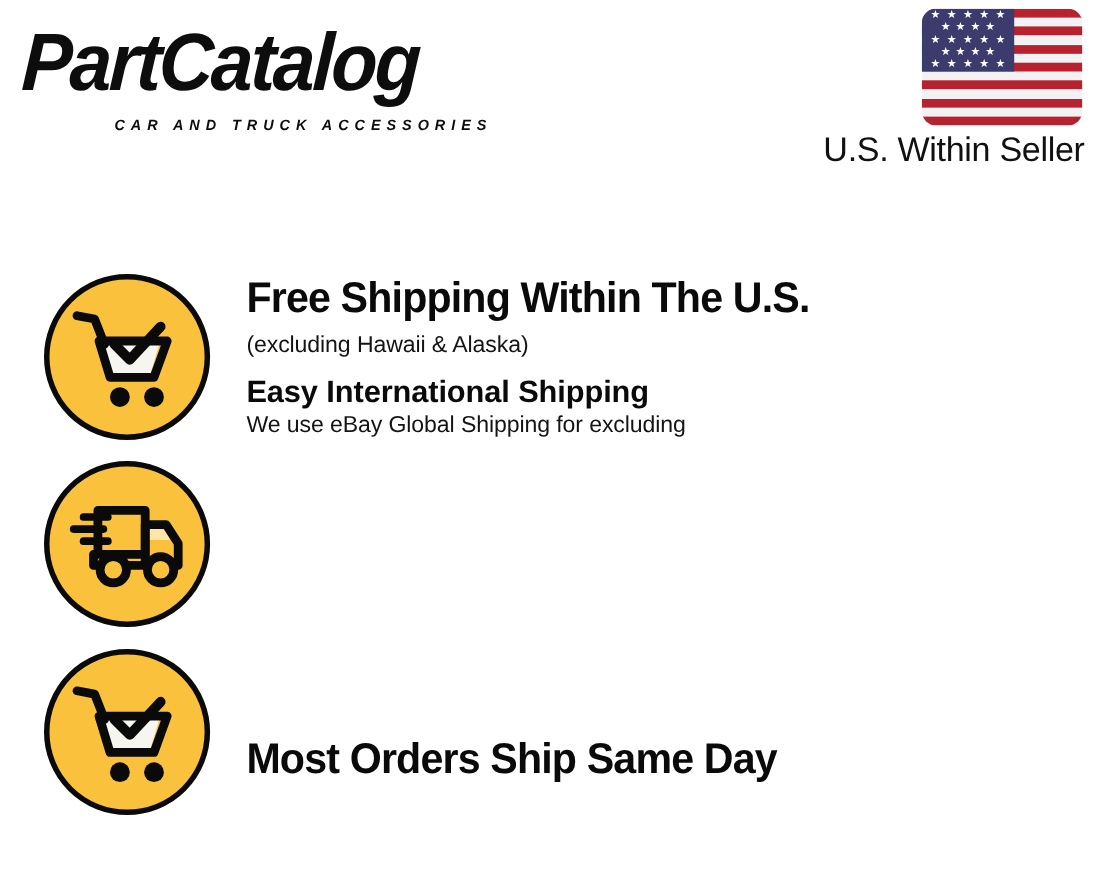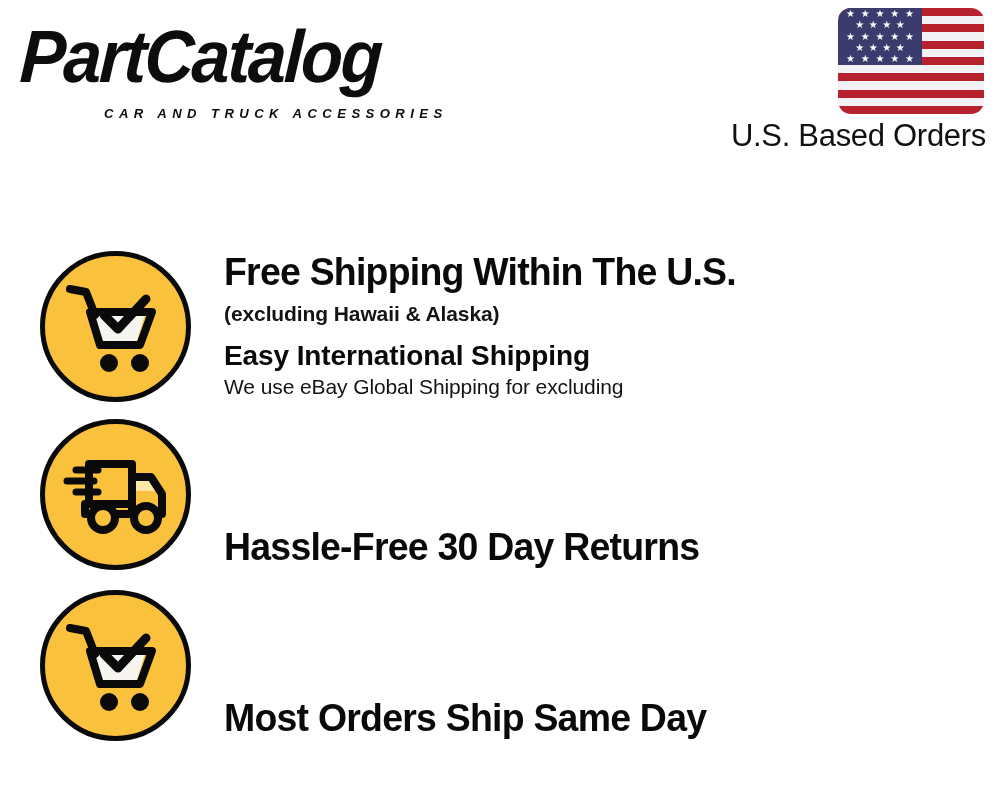--- a/index.html
+++ b/index.html
@@ -116,21 +116,21 @@
     letter-spacing: -0.3px;
     color: #111111;
     white-space: nowrap;
   }
 
   
   .feature-row {
     position: absolute;
     left: 40px;
     display: flex;
-    align-items: flex-end;
+    align-items: center;
   }
   #feature-row-0 { top: 247px; }
   #feature-row-1 { top: 419px; }
   #feature-row-2 { top: 590px; }
 
   .feature-icon {
     width: 151px;
     height: 151px;
     flex: 0 0 151px;
     border-radius: 50%;
@@ -154,21 +154,21 @@
     font-size: 39px;
     line-height: 46px;
     letter-spacing: -0.8px;
     color: #0a0a0a;
     white-space: nowrap;
     transform: scaleX(0.96);
     transform-origin: left center;
   }
   .feature-sub {
     font-family: "Liberation Sans", sans-serif;
-    font-weight: 700;
+    font-weight: 400;
     font-size: 21px;
     line-height: 30px;
     letter-spacing: -0.1px;
     color: #141414;
     white-space: nowrap;
     margin-top: 4px;
   }
   .feature-sub-strong {
     font-family: "Liberation Sans", sans-serif;
     font-weight: 700;
@@ -247,21 +247,21 @@
       </div>
       <div class="star-row">
         <span class="star">★</span>
         <span class="star">★</span>
         <span class="star">★</span>
         <span class="star">★</span>
         <span class="star">★</span>
       </div>
     </div>
   </div>
-  <span id="seller-badge-label">U.S. Based Orders</span>
+  <span id="seller-badge-label">U.S. Within Seller</span>
 </div>
 
 <div class="feature-row" id="feature-row-0">
   <div class="feature-icon">
     <svg width="104" height="96" viewBox="0 0 104 96" fill="none" aria-hidden="true">
 
       <path d="M26 32 L82 32 L73 62 L35 62 Z" fill="#f7f5f0"></path>
 
       <path d="M6 10 L22 13 L31 36" stroke="#0a0a0a" stroke-width="8" stroke-linecap="round" stroke-linejoin="round" fill="none"></path>
       <path d="M26 33 L88 33 L76 66 L36 66 Z" stroke="#0a0a0a" stroke-width="8" stroke-linecap="round" stroke-linejoin="round" fill="none"></path>
@@ -292,23 +292,20 @@
 
       <path d="M22 48 L22 58 L99 58" stroke="#0a0a0a" stroke-width="8" stroke-linecap="round" stroke-linejoin="round" fill="none"></path>
 
       <path d="M13 14 L35 14" stroke="#0a0a0a" stroke-width="7" stroke-linecap="round"></path>
       <path d="M4 25 L31 25" stroke="#0a0a0a" stroke-width="7" stroke-linecap="round"></path>
       <path d="M13 36 L35 36" stroke="#0a0a0a" stroke-width="7" stroke-linecap="round"></path>
 
       <circle cx="40" cy="62" r="12" fill="#fac23c" stroke="#0a0a0a" stroke-width="8"></circle>
       <circle cx="83" cy="62" r="12" fill="#fac23c" stroke="#0a0a0a" stroke-width="8"></circle>
     </svg>
-  </div>
-  <div class="feature-text">
-    <div class="feature-title">Hassle-Free 30 Day Returns</div>
   </div>
 </div>
 
 <div class="feature-row" id="feature-row-2">
   <div class="feature-icon">
     <svg width="104" height="96" viewBox="0 0 104 96" fill="none" aria-hidden="true">
       <path d="M26 32 L82 32 L73 62 L35 62 Z" fill="#f7f5f0"></path>
       <path d="M6 10 L22 13 L31 36" stroke="#0a0a0a" stroke-width="8" stroke-linecap="round" stroke-linejoin="round" fill="none"></path>
       <path d="M26 33 L88 33 L76 66 L36 66 Z" stroke="#0a0a0a" stroke-width="8" stroke-linecap="round" stroke-linejoin="round" fill="none"></path>
       <path d="M40 36 L54 50 L82 20" stroke="#0a0a0a" stroke-width="9" stroke-linecap="round" stroke-linejoin="round" fill="none"></path>

